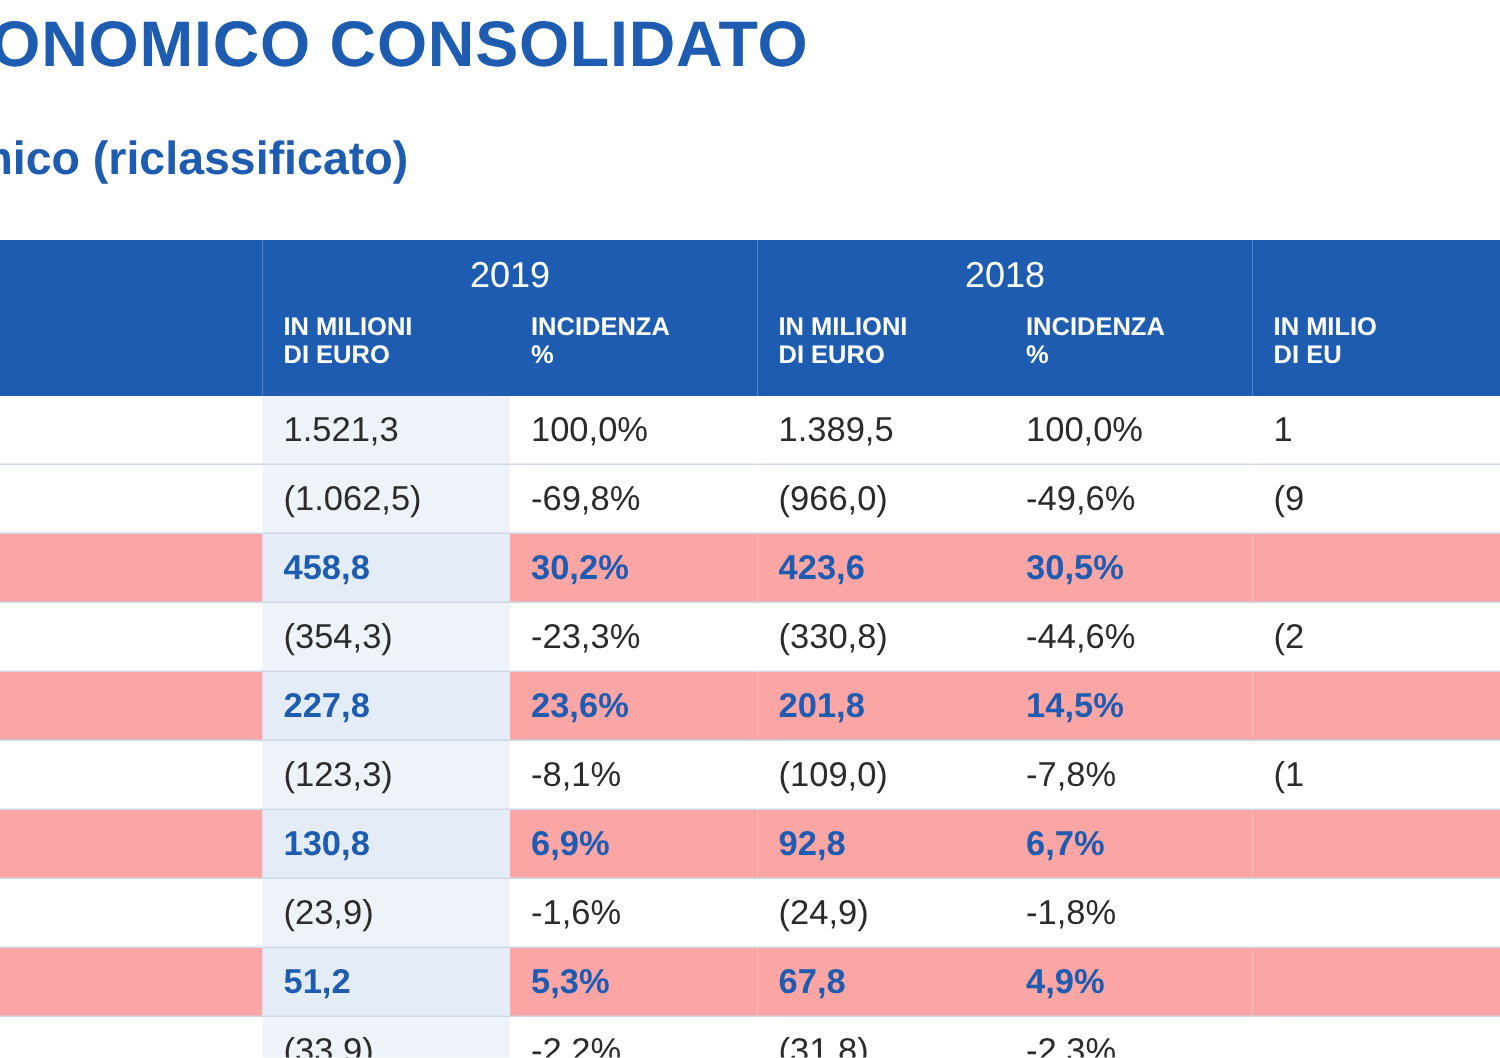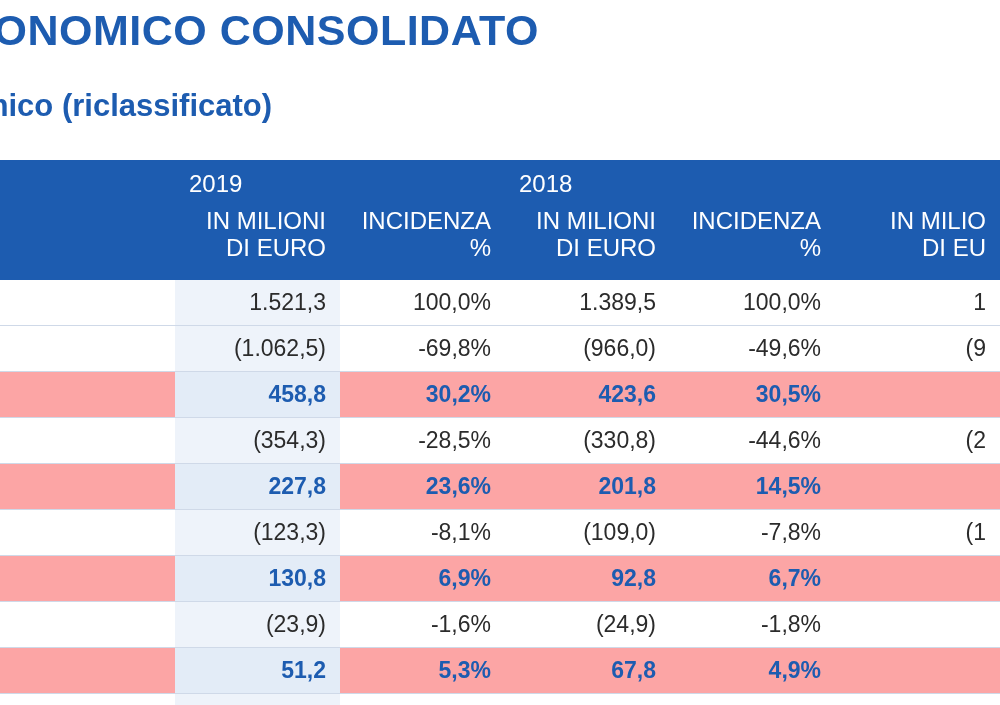--- a/index.html
+++ b/index.html
@@ -58,52 +58,52 @@
   }
   table.fin col.c-label { width: 370px; }
   table.fin col.c-num   { width: 165px; }
 
   
   thead tr.year-row th {
     background: #1d5cb0;
     color: #ffffff;
     font-size: 24px;
     font-weight: normal;
-    text-align: left;
+    text-align: center;
     padding: 10px 14px 8px 14px;
     border: none;
   }
   thead tr.year-row th.label-cell { background: #1d5cb0; }
   thead tr.unit-row th {
     background: #1d5cb0;
     color: #ffffff;
-    font-size: 24px;
-    font-weight: normal;
-    text-align: right;
+    font-size: 17px;
+    font-weight: bold;
+    text-align: left;
     line-height: 1.12;
     padding: 2px 14px 18px 14px;
     border: none;
     vertical-align: top;
   }
   thead tr.unit-row th .u-line { display: block; white-space: nowrap; }
 
   
   tbody td {
     font-size: 23px;
     padding: 9px 14px 9px 14px;
     border-bottom: 1px solid #cfd9e8;
     white-space: nowrap;
   }
   tbody td.label {
     text-align: left;
     color: #2b2b2b;
     font-size: 22px;
   }
   tbody td.num {
-    text-align: right;
+    text-align: left;
     color: #2b2b2b;
   }
   tbody tr.hl td {
     background: #fca5a5;
     color: #1d5cb0;
     font-weight: bold;
   }
   tbody tr.hl td.label { color: #1d5cb0; font-weight: bold; }
   tbody tr td.shade-left { background: #eef3fa; }
   tbody tr.hl td.shade-left { background: #e3ecf7; }
@@ -178,21 +178,21 @@
             <td class="label"></td>
             <td class="num shade-left">458,8</td>
             <td class="num">30,2%</td>
             <td class="num">423,6</td>
             <td class="num">30,5%</td>
             <td class="num"></td>
           </tr>
           <tr>
             <td class="label"></td>
             <td class="num shade-left">(354,3)</td>
-            <td class="num">-28,5%</td>
+            <td class="num">-23,3%</td>
             <td class="num">(330,8)</td>
             <td class="num">-44,6%</td>
             <td class="num">(2</td>
           </tr>
           <tr class="hl">
             <td class="label"></td>
             <td class="num shade-left">227,8</td>
             <td class="num">23,6%</td>
             <td class="num">201,8</td>
             <td class="num">14,5%</td>

